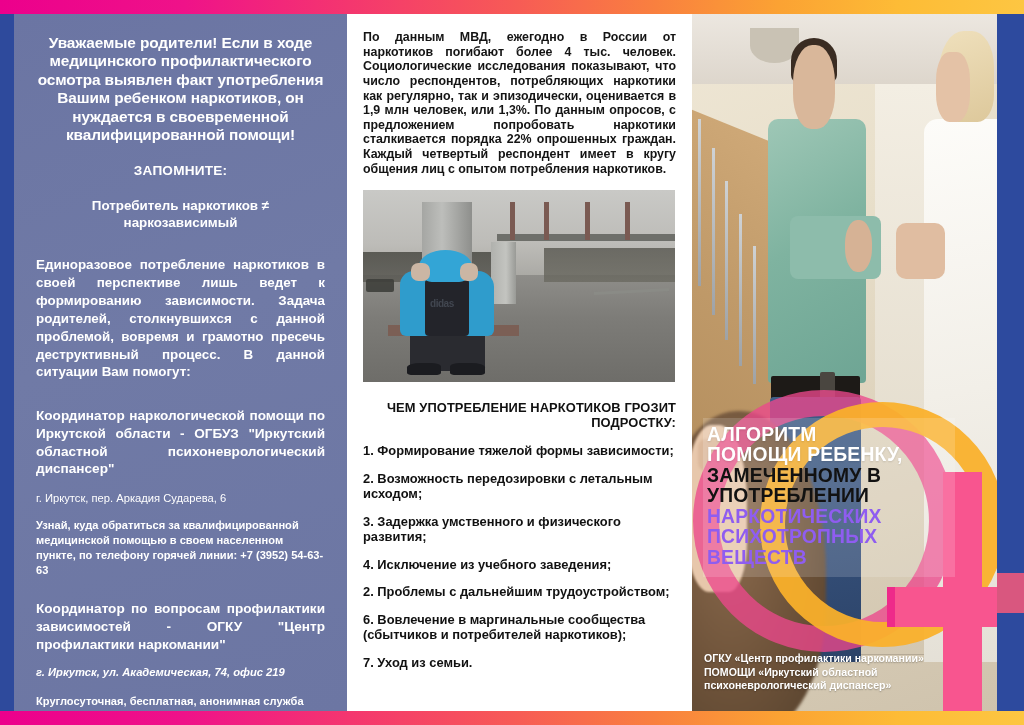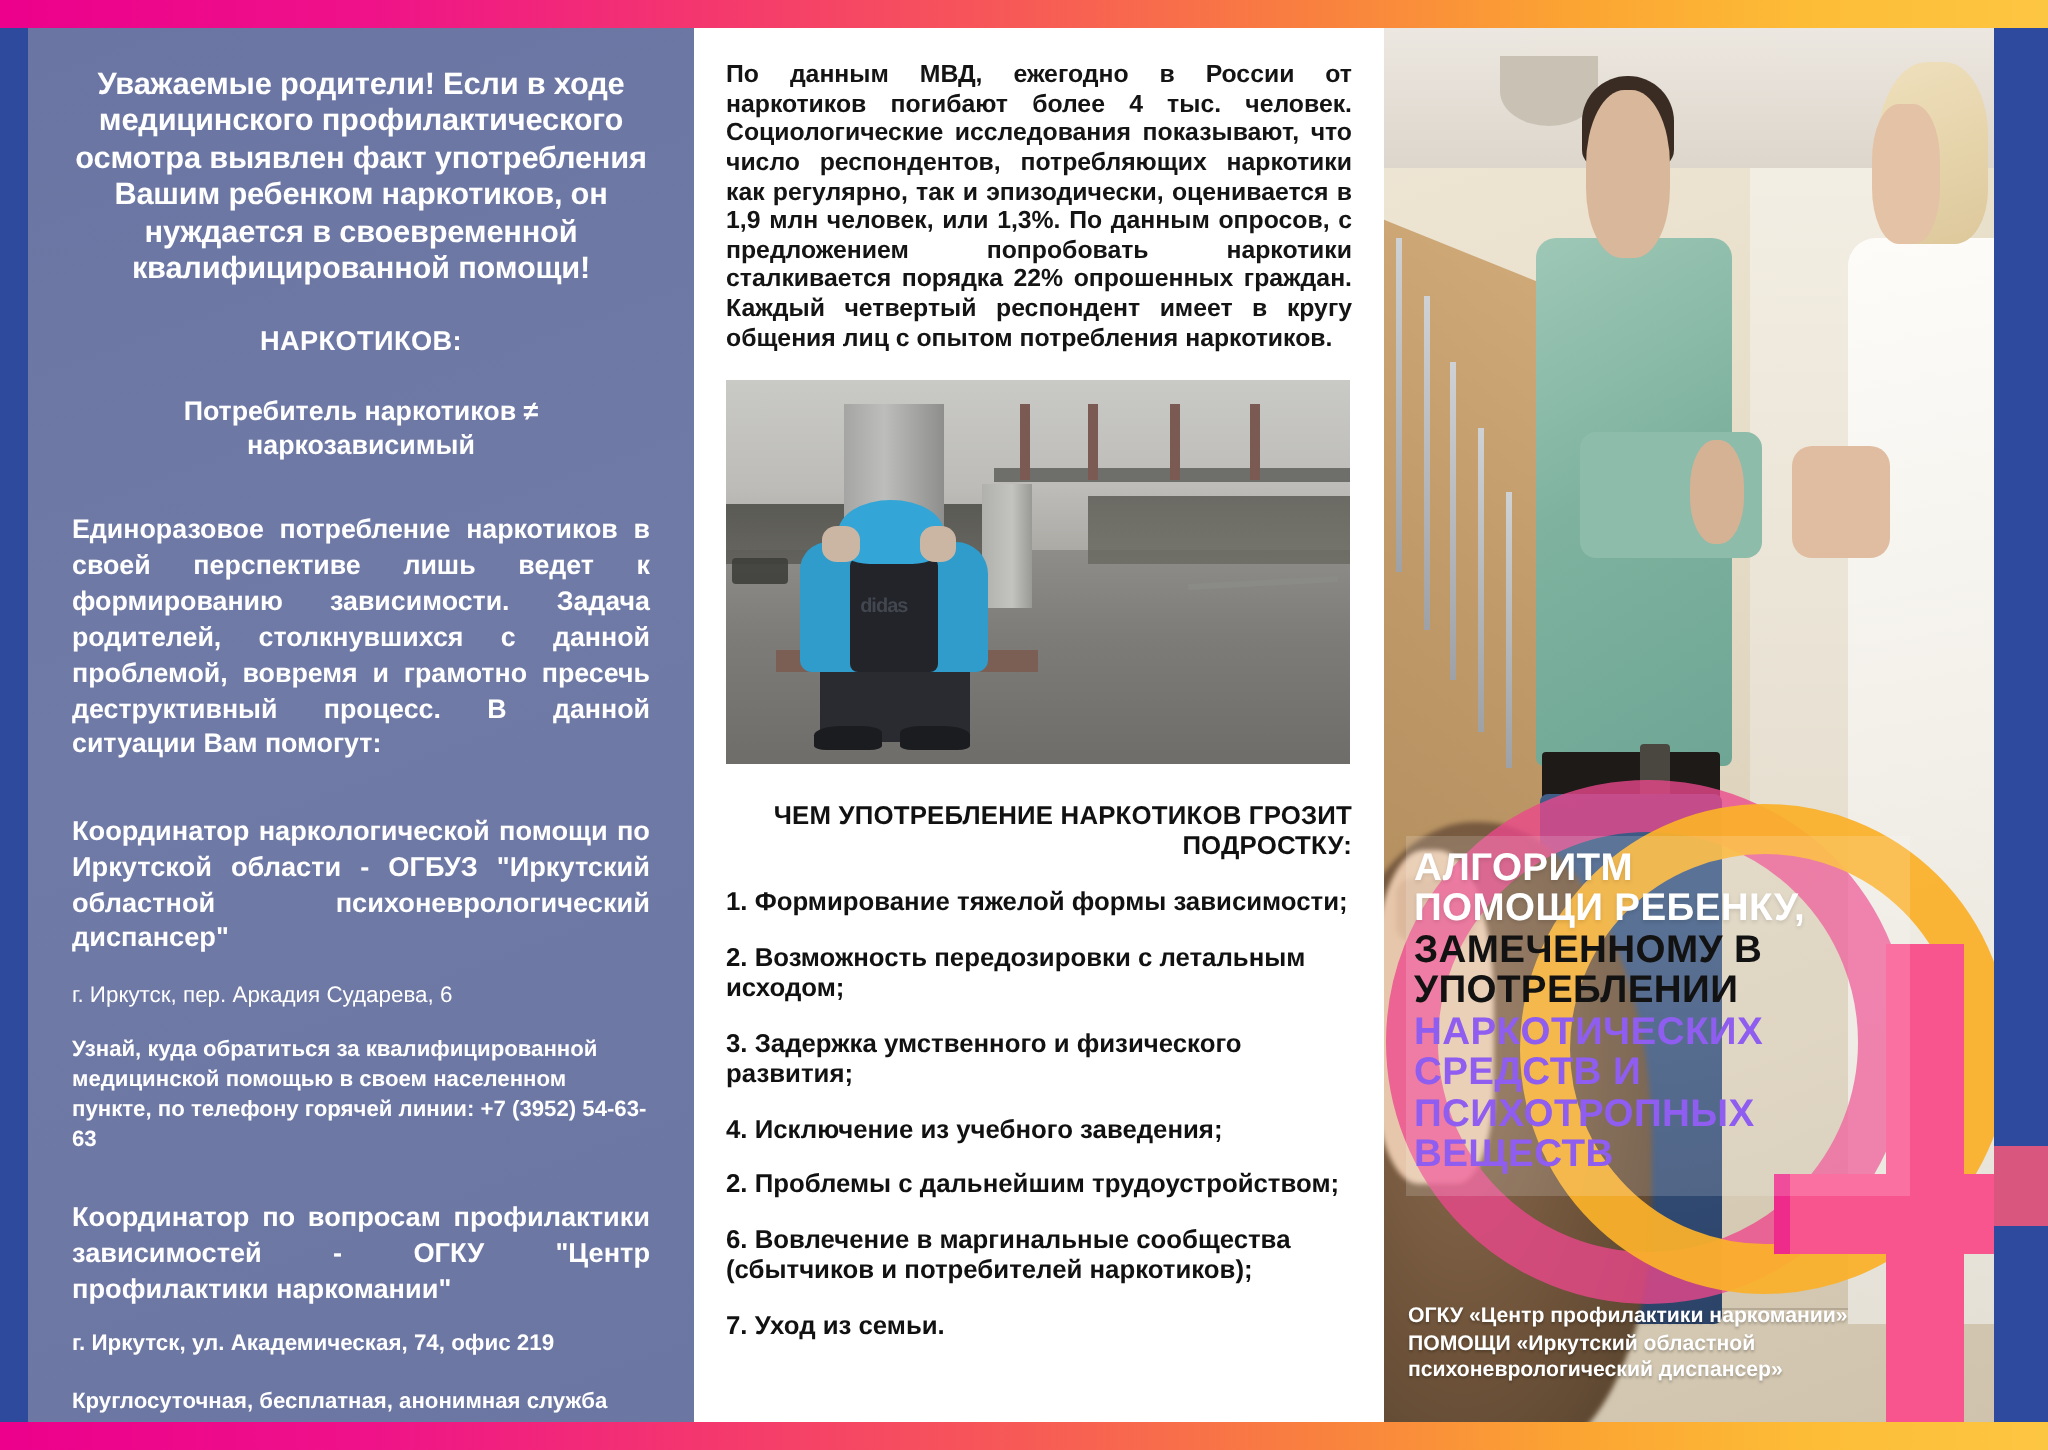--- a/index.html
+++ b/index.html
@@ -82,21 +82,21 @@
     margin-top: 13px;
     font-size: 11.1px; font-weight: 600; line-height: 1.33;
   }
   .l-sub2 {
     margin-top: 23px;
     font-size: 13.6px; font-weight: 700; line-height: 1.3;
     text-align: justify;
   }
   .l-addr2 {
     margin-top: 12px;
-    font-size: 11.2px; font-weight: 600; line-height: 1.3;
+    font-size: 11.2px; font-weight: 600; line-height: 1.3; font-style: italic;
   }
   .l-trust {
     margin-top: 14px;
     font-size: 11.1px; font-weight: 600; line-height: 1.33;
   }
 
   
   .col-mid {
     position: absolute; left: 349px; top: 14px;
     width: 341px; height: 697px;
@@ -434,21 +434,21 @@
 <div class="page">
 
   <div class="bar-top"></div>
   <div class="bar-bottom"></div>
   <div class="spine-left"></div>
   <div class="spine-right"></div>
 
   <div class="col-left">
     <div class="l-head">Уважаемые родители!
 Если в ходе медицинского профилактического осмотра выявлен факт употребления Вашим ребенком наркотиков, он нуждается в своевременной квалифицированной помощи!</div>
-    <div class="l-remember">НАРКОТИКОВ:</div>
+    <div class="l-remember">ЗАПОМНИТЕ:</div>
     <div class="l-neq">Потребитель наркотиков ≠ наркозависимый</div>
     <div class="l-body">Единоразовое потребление наркотиков в своей перспективе лишь ведет к формированию зависимости. Задача родителей, столкнувшихся с данной проблемой, вовремя и грамотно пресечь деструктивный процесс. В данной ситуации Вам помогут:</div>
 
     <div class="l-sub">Координатор наркологической помощи по Иркутской области - ОГБУЗ "Иркутский областной психоневрологический диспансер"</div>
     <div class="l-addr">г. Иркутск, пер. Аркадия Сударева, 6</div>
     <div class="l-note">Узнай, куда обратиться за квалифицированной медицинской помощью в своем населенном пункте, по телефону горячей линии: +7 (3952) 54-63-63</div>
 
     <div class="l-sub2">Координатор по вопросам профилактики зависимостей - ОГКУ "Центр профилактики наркомании"</div>
     <div class="l-addr2">г. Иркутск, ул. Академическая, 74, офис 219</div>
     <div class="l-trust">Круглосуточная, бесплатная, анонимная служба телефона доверия: 8-800-350-00-95</div>
@@ -534,21 +534,20 @@
     <div class="magenta-patch"></div>
     <div class="cross-v"></div>
     <div class="cross-h"></div>
 
     <div class="r-title">
       <div class="t-line t-white">АЛГОРИТМ</div>
       <div class="t-line t-white">ПОМОЩИ РЕБЕНКУ,</div>
       <div class="t-line t-black">ЗАМЕЧЕННОМУ В</div>
       <div class="t-line t-black">УПОТРЕБЛЕНИИ</div>
       <div class="t-line t-violet">НАРКОТИЧЕСКИХ</div>
-      <div class="t-line t-violet">СРЕДСТВ И</div>
       <div class="t-line t-violet">ПСИХОТРОПНЫХ</div>
       <div class="t-line t-violet">ВЕЩЕСТВ</div>
     </div>
 
     <div class="r-credit">
       <div>ОГКУ «Центр профилактики наркомании»</div>
       <div>ПОМОЩИ «Иркутский областной</div>
       <div>психоневрологический диспансер»</div>
     </div>
   </div>

